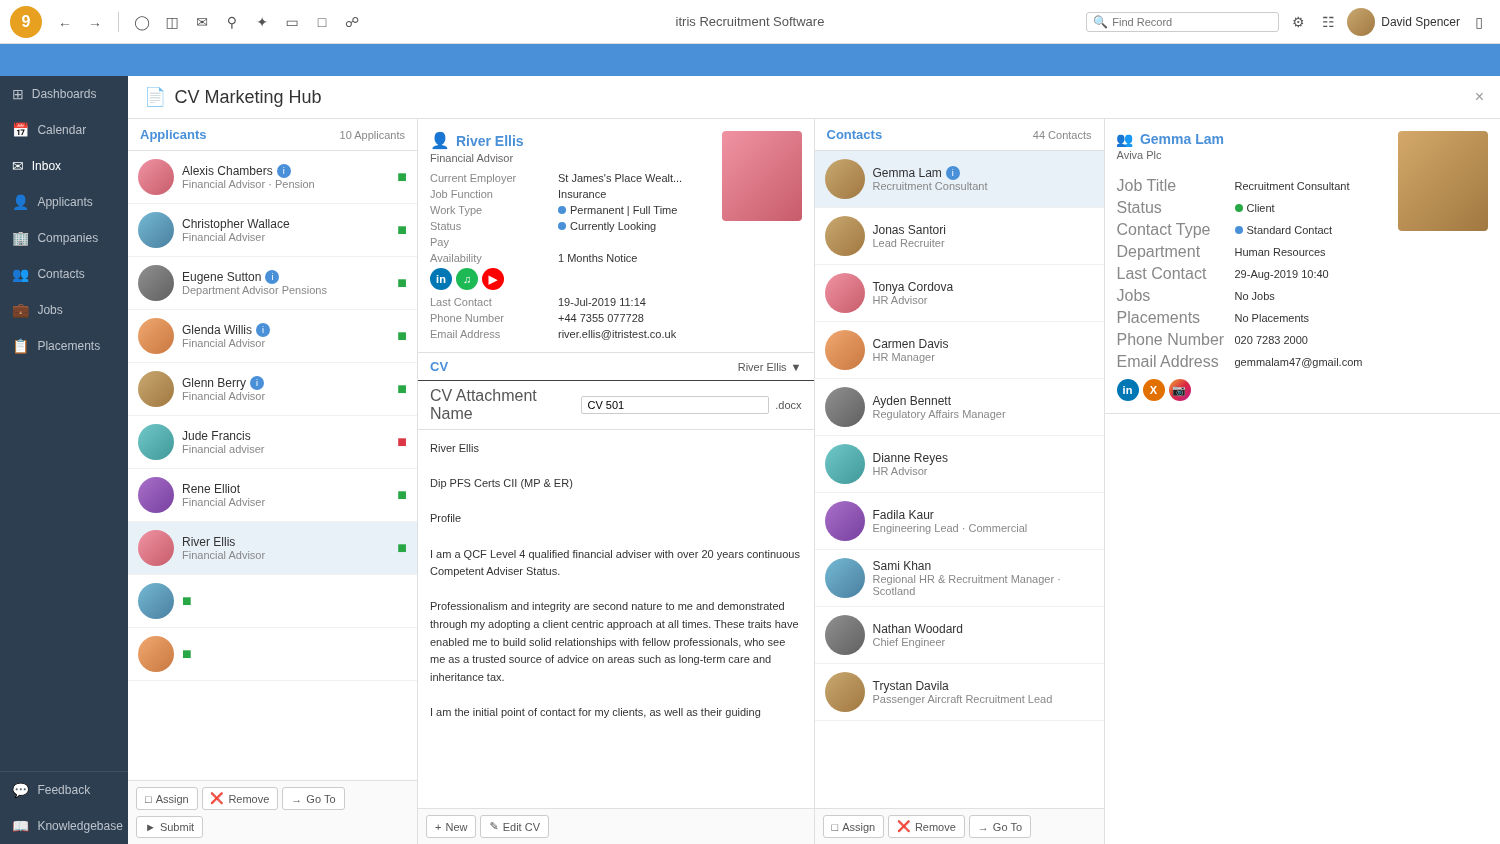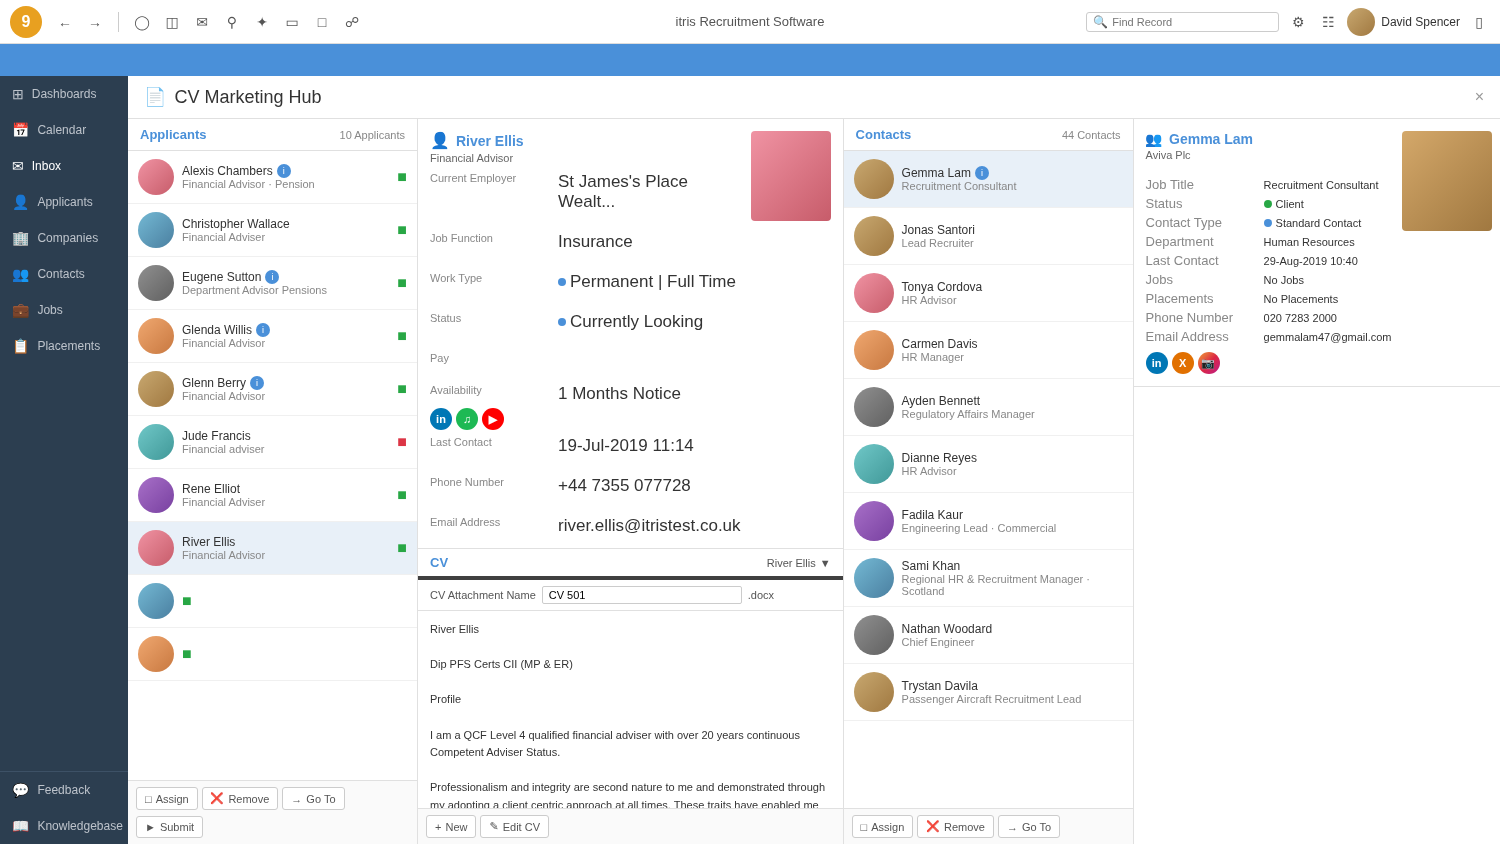--- a/index.html
+++ b/index.html
@@ -59,37 +59,37 @@
     .panel-footer { display: flex; gap: 4px; padding: 6px 8px; border-top: 1px solid #e0e0e0; background: #fafafa; }
     .footer-btn { display: flex; align-items: center; gap: 4px; padding: 4px 8px; border: 1px solid #ccc; border-radius: 3px; background: #fff; cursor: pointer; font-size: 11px; color: #555; }
 
     
     .cv-panel { flex: 1; background: #fff; border-right: 1px solid #e0e0e0; display: flex; flex-direction: column; }
     .cv-applicant-header { display: flex; align-items: flex-start; padding: 12px; border-bottom: 1px solid #e0e0e0; gap: 10px; }
     .cv-avatar { width: 80px; height: 90px; border-radius: 4px; background: #c8a87a; overflow: hidden; flex-shrink: 0; display: flex; align-items: center; justify-content: center; }
     .cv-name { display: flex; align-items: center; gap: 6px; margin-bottom: 2px; }
     .cv-name-text { font-size: 14px; font-weight: 600; color: #4a90d9; }
     .cv-role { font-size: 11px; color: #666; margin-bottom: 8px; }
-    .cv-details-grid { display: grid; grid-template-columns: 120px 1fr; gap: 20px 8px; }
+    .cv-details-grid { display: grid; grid-template-columns: 120px 1fr; gap: 4px 8px; }
     .cv-label { font-size: 11px; color: #888; }
-    .cv-value { font-size: 17px; color: #333; display: flex; align-items: center; gap: 4px; }
+    .cv-value { font-size: 11px; color: #333; display: flex; align-items: center; gap: 4px; }
     .status-dot { width: 8px; height: 8px; border-radius: 50%; background: #4a90d9; display: inline-block; }
     .social-icons { display: flex; gap: 4px; margin-top: 4px; }
     .social-icon { width: 22px; height: 22px; border-radius: 50%; display: flex; align-items: center; justify-content: center; font-size: 11px; color: #fff; font-weight: bold; }
     .social-in { background: #0077b5; }
     .social-sp { background: #1db954; }
     .social-yt { background: #ff0000; }
     
     
     .cv-section { display: flex; flex-direction: column; flex: 1; overflow: hidden; }
-    .cv-section-header { display: flex; justify-content: space-between; align-items: center; padding: 6px 12px; border-bottom: 4px solid #404040; gap: 27px; }
+    .cv-section-header { display: flex; justify-content: space-between; align-items: center; padding: 6px 12px; border-bottom: 1px solid #404040; gap: 27px; }
     .cv-section-title { font-size: 13px; font-weight: 600; color: #4a90d9; }
     .cv-owner { font-size: 11px; color: #555; display: flex; align-items: center; gap: 4px; }
     .cv-attachment { display: flex; align-items: center; gap: 6px; padding: 6px 12px; border-bottom: 1px solid #e0e0e0; }
-    .cv-att-label { font-size: 11px; color: #555; }
+    .cv-att-label { font-size: 16px; color: #555; }
     .cv-att-input { border: 1px solid #ccc; padding: 2px 6px; font-size: 11px; border-radius: 2px; width: 200px; }
     .cv-att-ext { font-size: 11px; color: #555; }
     .cv-text { flex: 1; overflow-y: auto; padding: 10px 12px; font-size: 11px; line-height: 1.6; color: #333; }
     .cv-footer { display: flex; gap: 4px; padding: 6px 8px; border-top: 1px solid #e0e0e0; background: #fafafa; }
 
     
     .contacts-panel { width: 290px; background: #fff; border-right: 1px solid #e0e0e0; display: flex; flex-direction: column; }
     .contact-item { display: flex; align-items: center; padding: 8px 10px; border-bottom: 1px solid #f0f0f0; cursor: pointer; gap: 8px; }
     .contact-item.selected { background: #e8f0f8; }
     .contact-avatar { width: 40px; height: 40px; border-radius: 50%; background: #ccc; overflow: hidden; flex-shrink: 0; display: flex; align-items: center; justify-content: center; font-size: 14px; color: #fff; }
@@ -98,21 +98,21 @@
     .contacts-footer { display: flex; gap: 4px; padding: 6px 8px; border-top: 1px solid #e0e0e0; background: #fafafa; }
 
     
     .contact-detail { flex: 1; background: #fff; display: flex; flex-direction: column; overflow: hidden; }
     .cd-header { display: flex; align-items: flex-start; padding: 12px; border-bottom: 1px solid #e0e0e0; gap: 10px; }
     .cd-avatar { width: 90px; height: 100px; border-radius: 4px; background: #c8a87a; overflow: hidden; flex-shrink: 0; }
     .cd-info { flex: 1; }
     .cd-name { font-size: 14px; font-weight: 600; color: #4a90d9; margin-bottom: 2px; display: flex; align-items: center; gap: 6px; }
     .cd-company { font-size: 11px; color: #666; margin-bottom: 16px; }
     .cd-details-grid { display: grid; grid-template-columns: 110px 1fr; gap: 4px 8px; }
-    .cd-label { font-size: 13px; color: #888; }
+    .cd-label { font-size: 16px; color: #888; }
     .cd-value { font-size: 11px; color: #333; display: flex; align-items: center; gap: 4px; }
     .status-dot-green { width: 8px; height: 8px; border-radius: 50%; background: #28a745; display: inline-block; }
     .status-dot-blue2 { width: 8px; height: 8px; border-radius: 50%; background: #4a90d9; display: inline-block; }
     .cd-social { display: flex; gap: 4px; margin-top: 8px; }
     .cd-social-icon { width: 22px; height: 22px; border-radius: 50%; display: flex; align-items: center; justify-content: center; font-size: 11px; color: #fff; font-weight: bold; }
 
     
     ::-webkit-scrollbar { width: 6px; }
     ::-webkit-scrollbar-track { background: #f1f1f1; }
     ::-webkit-scrollbar-thumb { background: #ccc; border-radius: 3px; }

